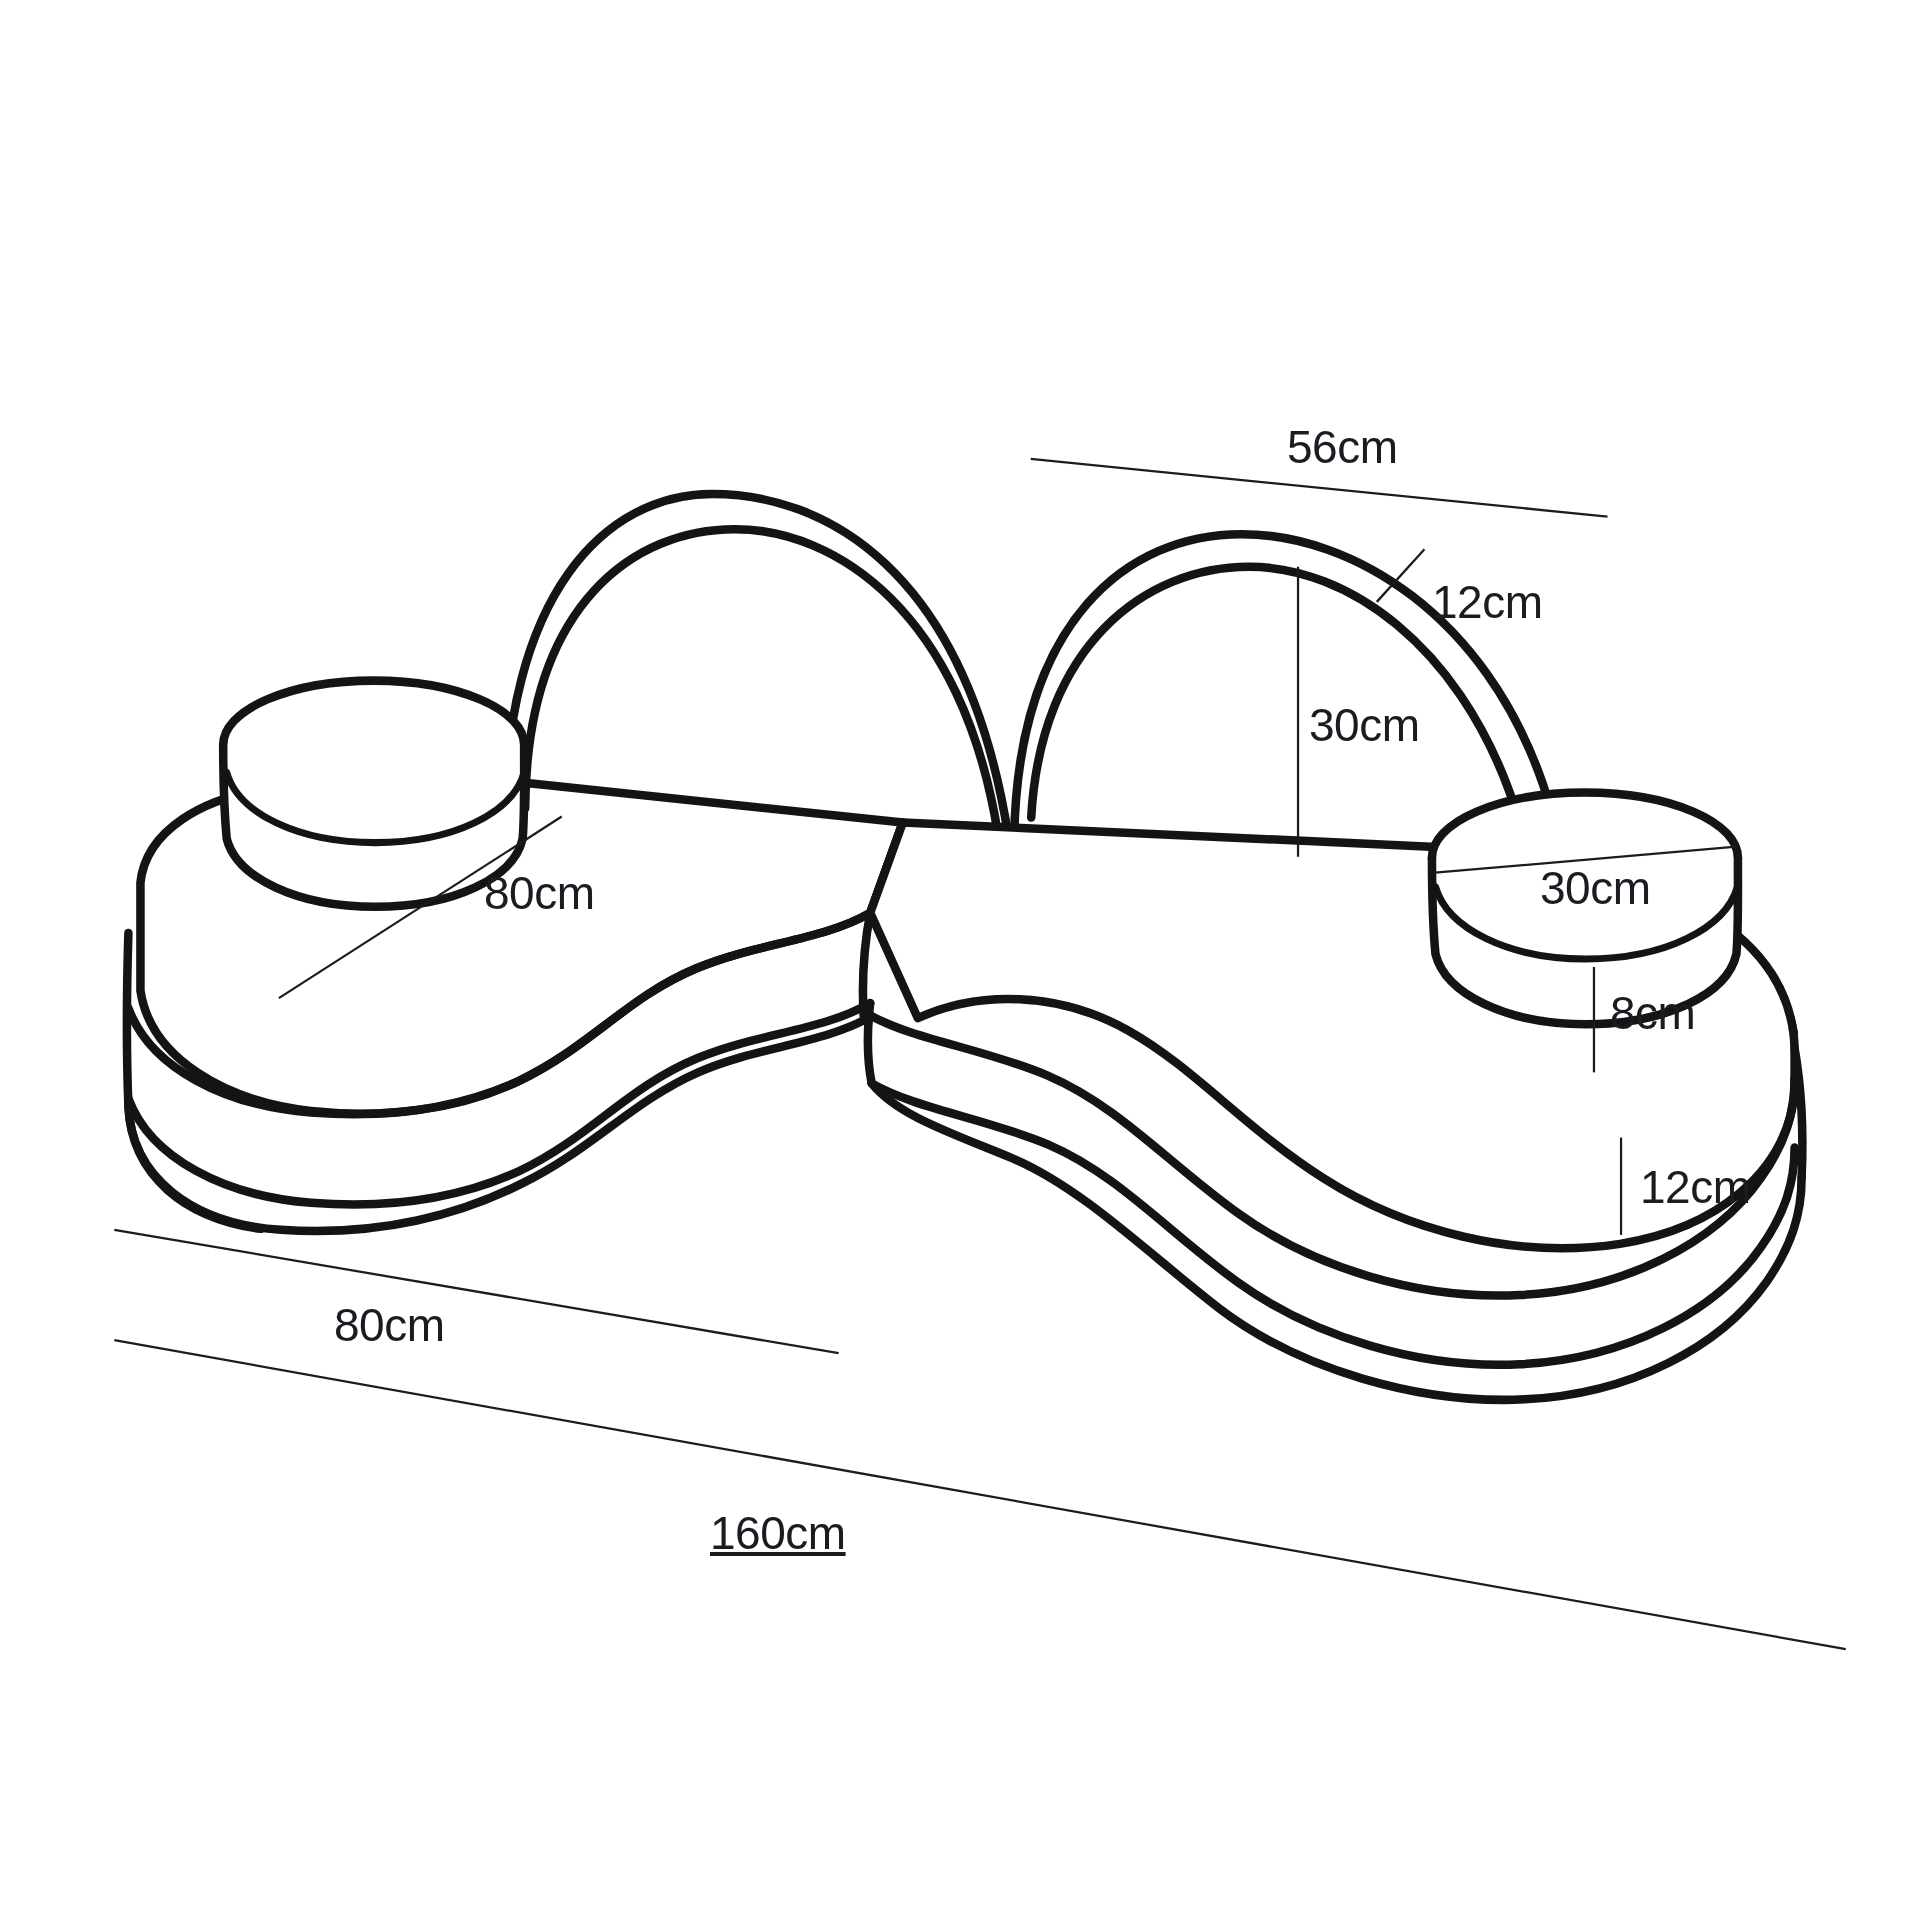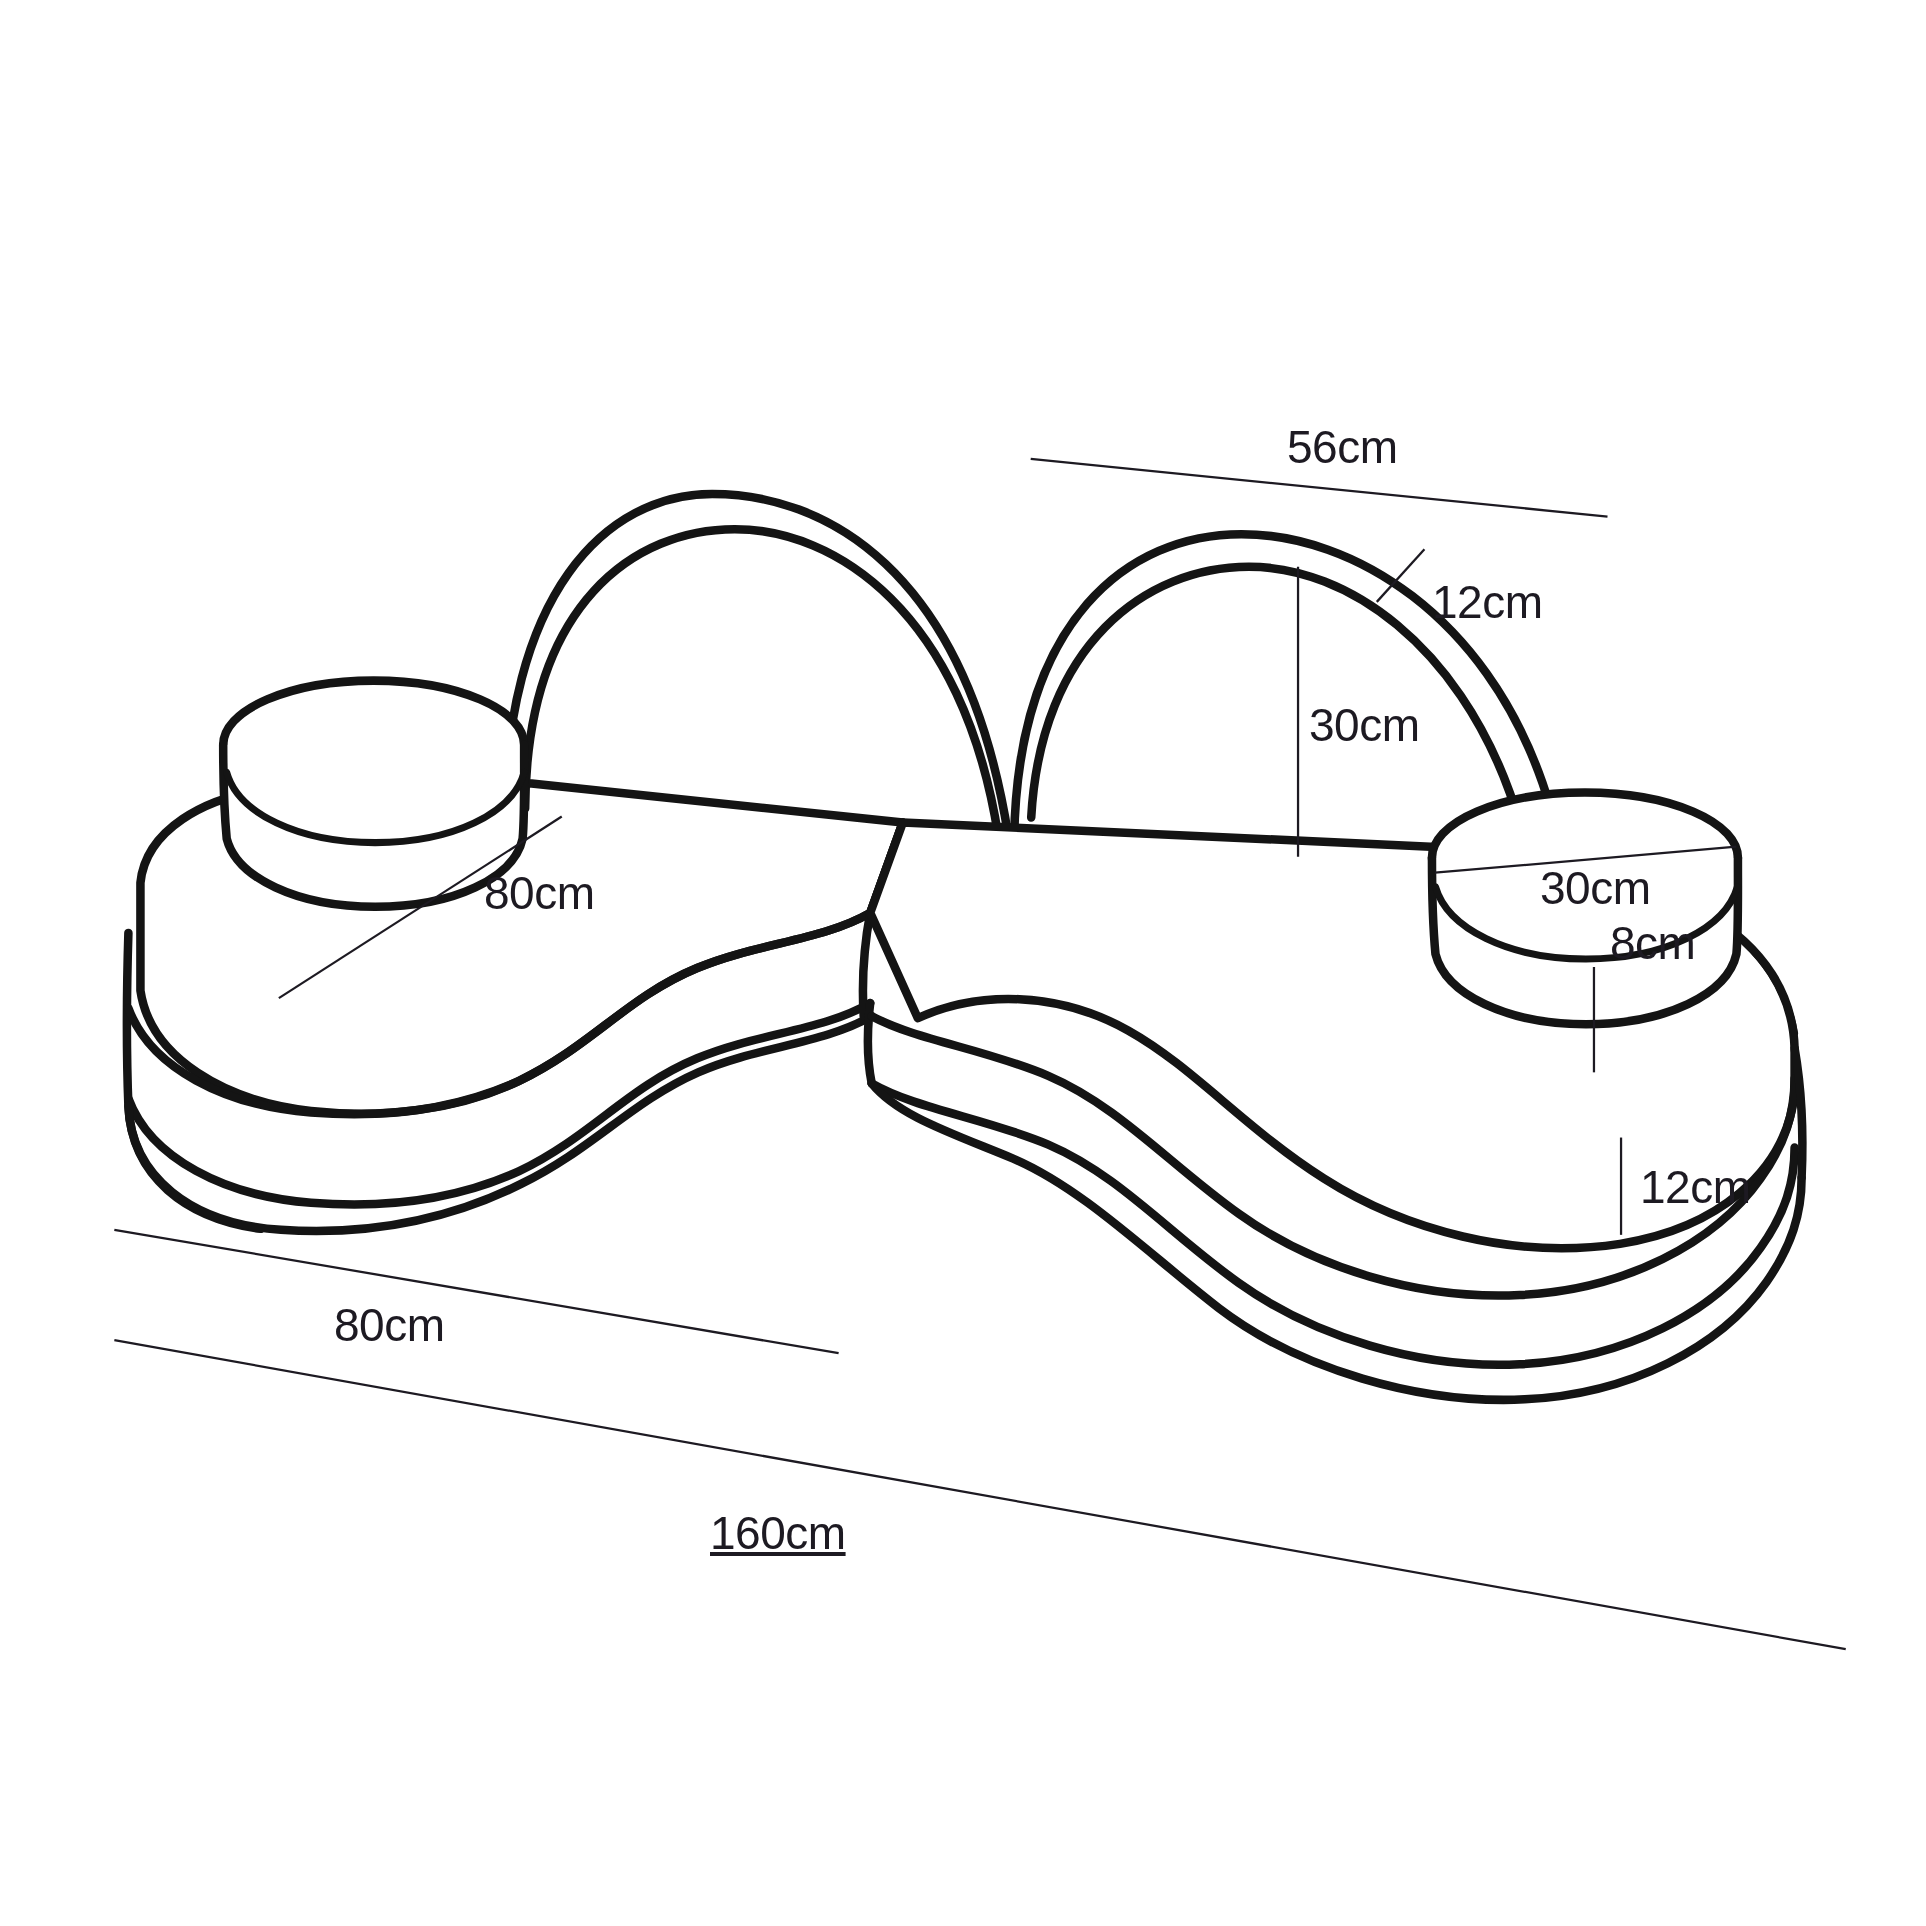--- a/index.html
+++ b/index.html
@@ -206,21 +206,21 @@
   </svg>
 
   <div class="dim-label" style="left:1287px; top:424px;">56cm</div>
 
   <div class="dim-label" style="left:1432px; top:579px;">12cm</div>
 
   <div class="dim-label" style="left:1309px; top:702px;">30cm</div>
 
   <div class="dim-label" style="left:1540px; top:865px;">30cm</div>
 
-  <div class="dim-label" style="left:1610px; top:920px;">8cm</div>
+  <div class="dim-label" style="left:1610px; top:990px;">8cm</div>
 
   <div class="dim-label" style="left:1640px; top:1164px;">12cm</div>
 
   <div class="dim-label" style="left:484px; top:870px;">80cm</div>
 
   <div class="dim-label" style="left:334px; top:1302px;">80cm</div>
 
   <div class="dim-label" style="left:710px; top:1510px;text-decoration:underline;">160cm</div>
 
 </div>

